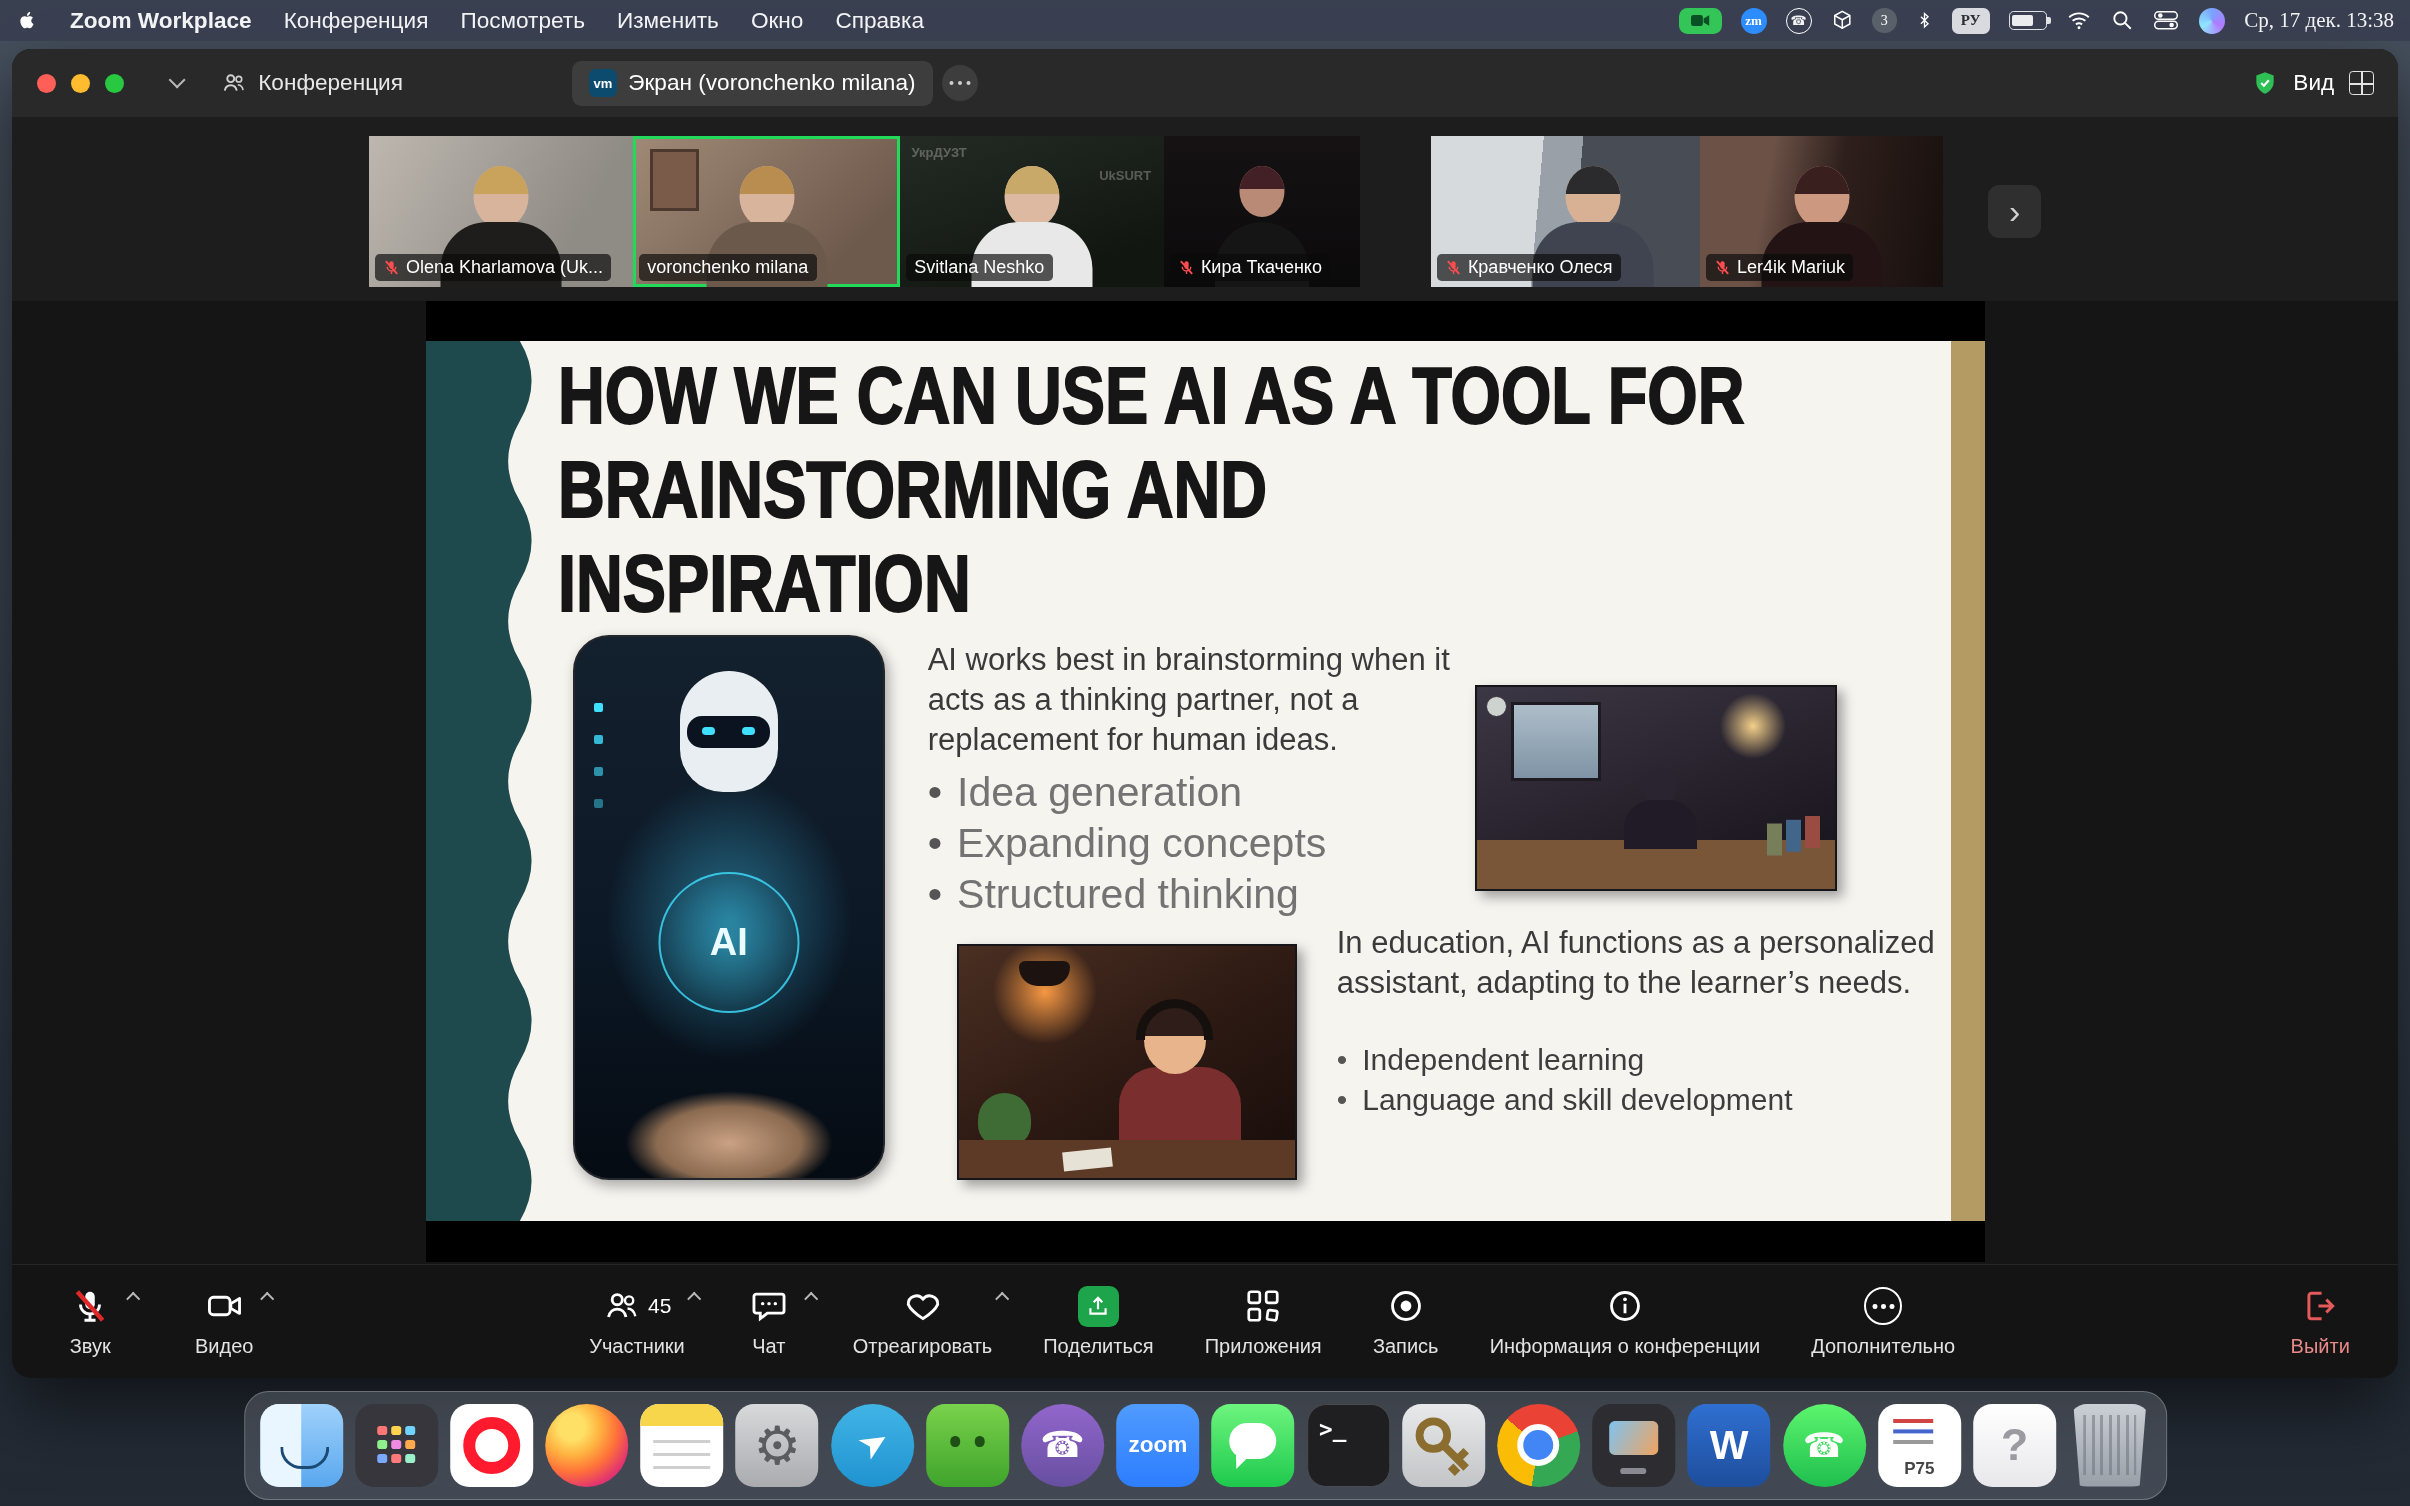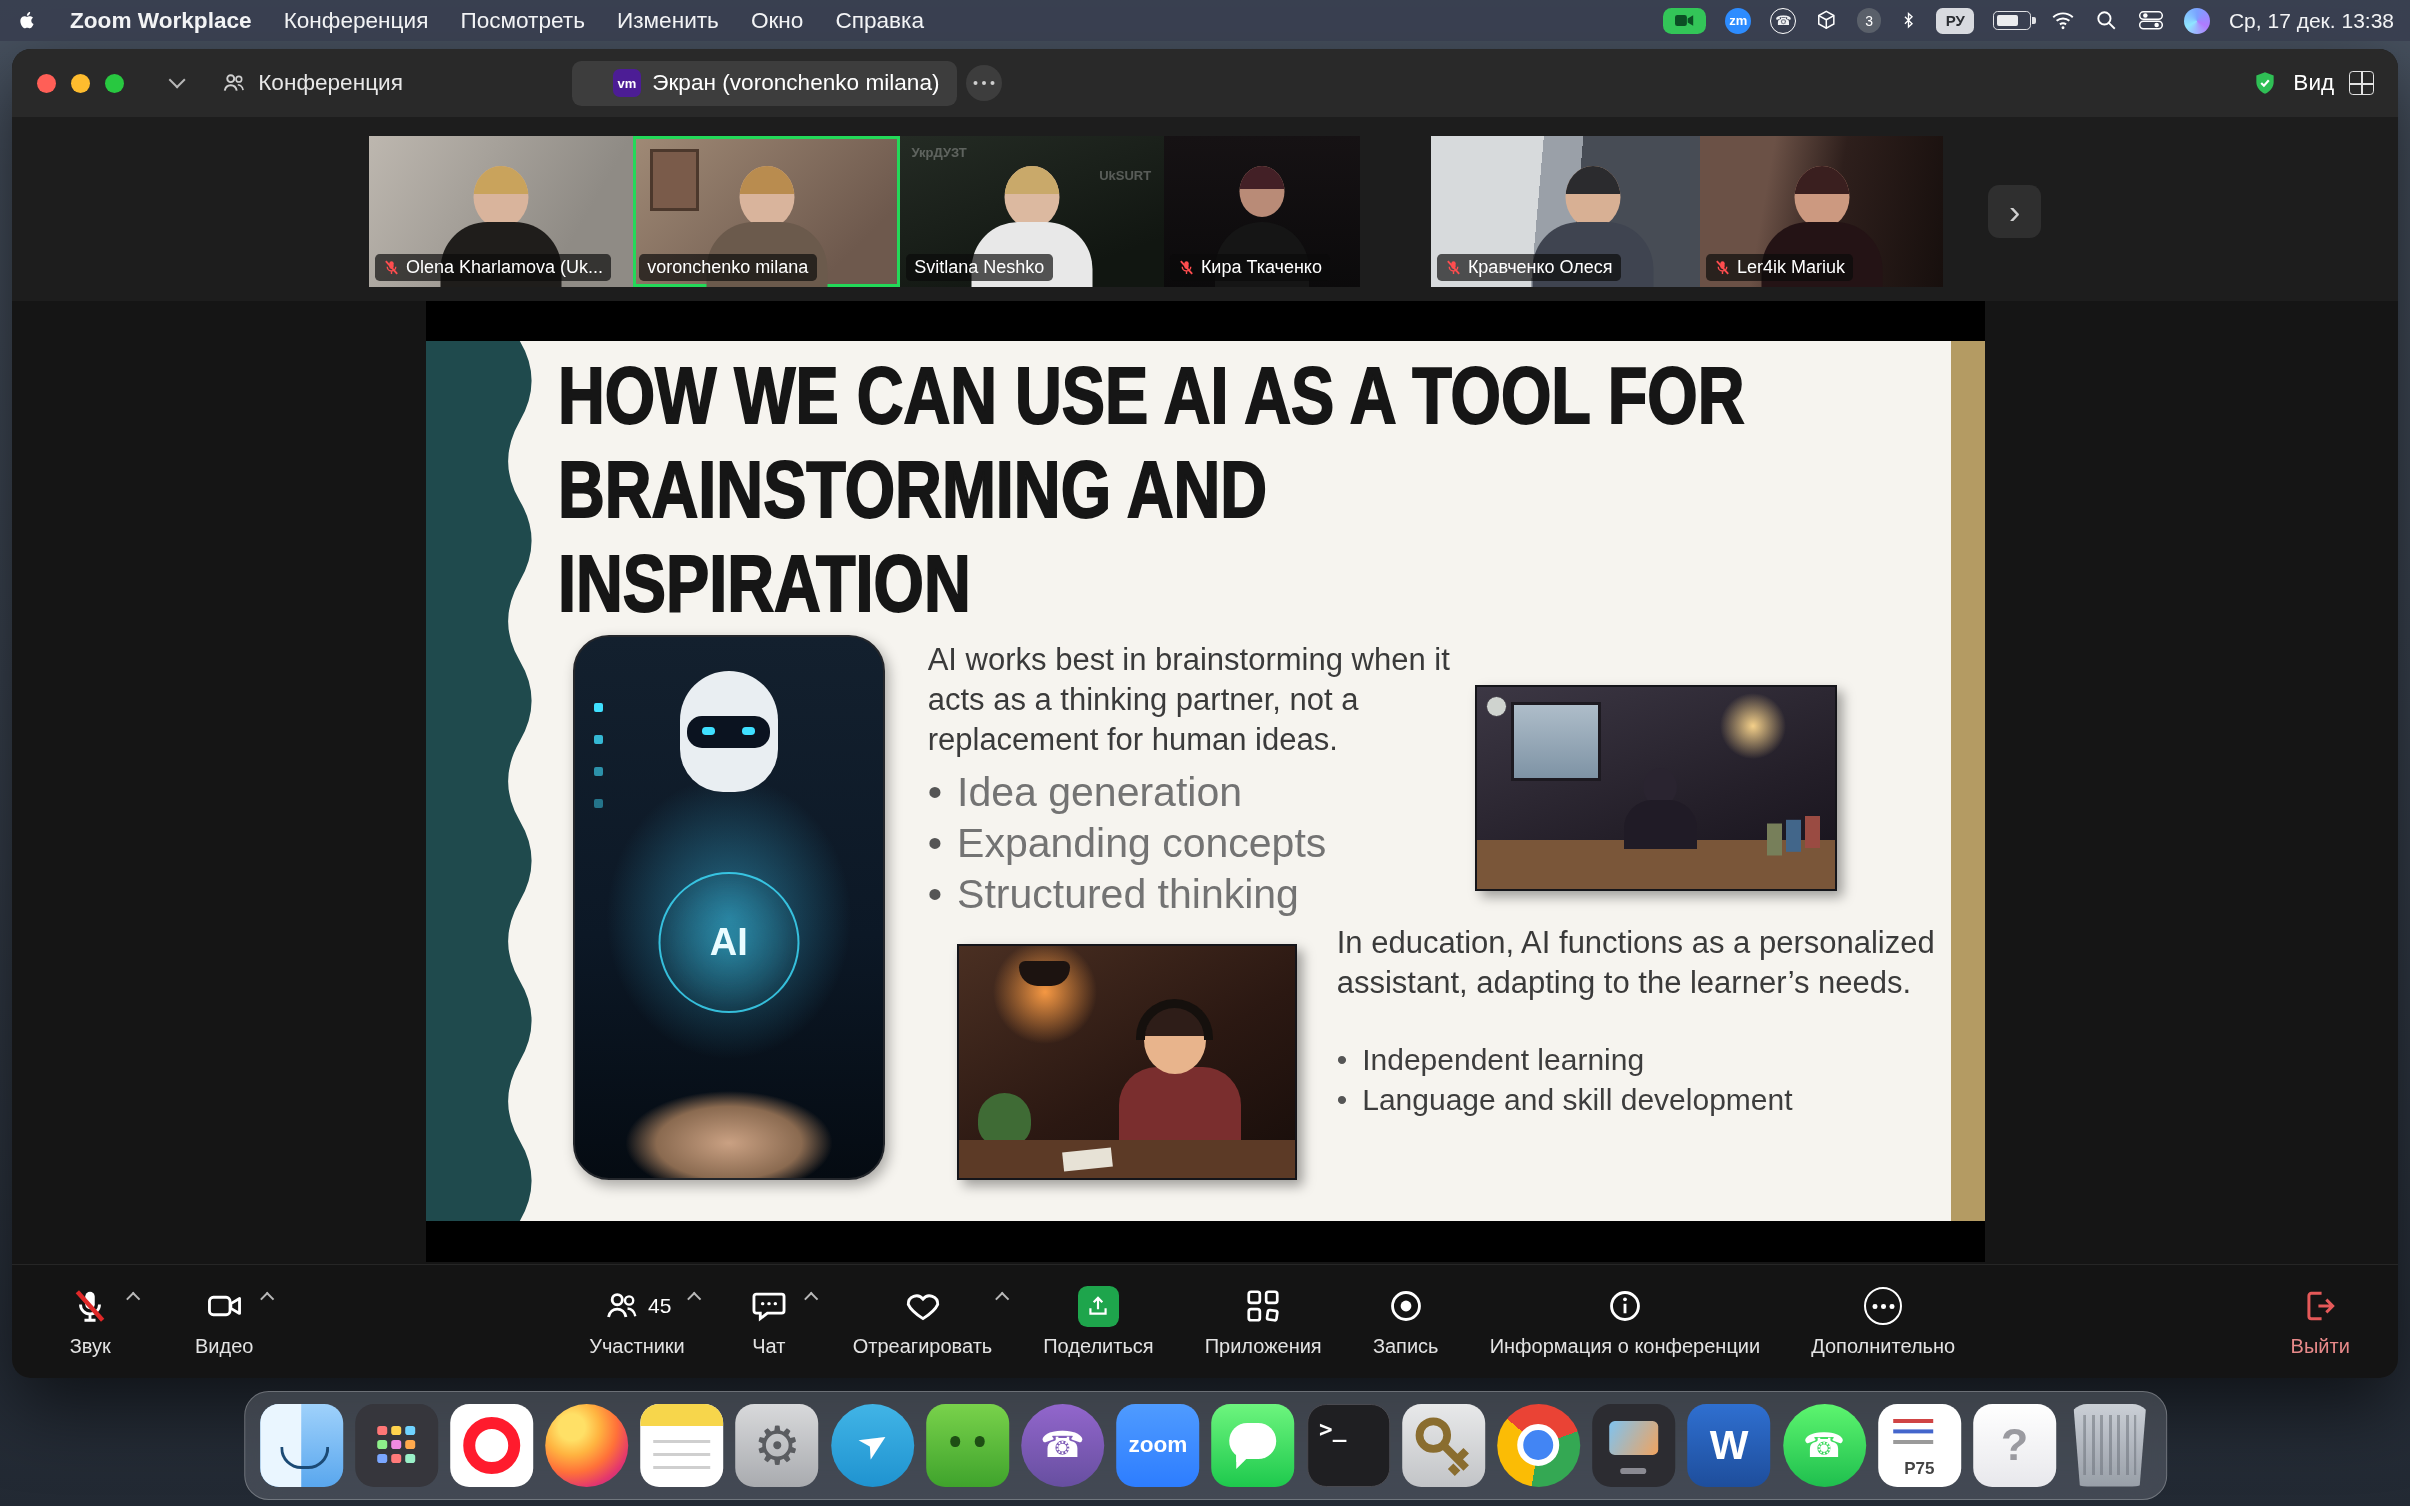--- a/index.html
+++ b/index.html
@@ -10,21 +10,21 @@
     position:relative; color:#fff;
   }
 
   
   .menubar{position:absolute;top:0;left:0;right:0;height:41px;
     background:rgba(56,62,78,.88);display:flex;align-items:center;
     padding:0 17px;font-size:22.6px;color:#f2f3f5;z-index:50;}
   .mb-left{display:flex;align-items:center;gap:32px;}
   .mb-app{font-weight:700;}
   .mb-item{font-weight:400;}
-  .mb-right{margin-left:auto;display:flex;align-items:center;gap:19px;}
+  .mb-right{margin-left:auto;display:flex;align-items:center;gap:19px;font-family:Liberation Serif, serif;}
   .pill-cam{width:43px;height:26px;border-radius:8.5px;background:#33c558;
     display:flex;align-items:center;justify-content:center;}
   .badge-zm{width:26px;height:26px;border-radius:50%;background:#2d8cff;color:#fff;
     font-size:13px;font-weight:700;display:flex;align-items:center;justify-content:center;}
   .mb-phone{width:26px;height:26px;border-radius:50%;border:1.9px solid #fff;
     display:flex;align-items:center;justify-content:center;font-size:13px;}
   .badge-3{width:24.5px;height:24.5px;border-radius:50%;background:rgba(92,98,108,.95);
     color:#fff;font-size:14px;display:flex;align-items:center;justify-content:center;}
   .lang{height:26px;min-width:38px;border-radius:6.6px;background:#d8dadf;color:#2b2e33;
     font-size:15px;font-weight:700;display:flex;align-items:center;justify-content:center;padding:0 5.6px;}
@@ -42,22 +42,22 @@
     background:#1d1d1d;border-radius:19px;box-shadow:0 28px 75px rgba(0,0,0,.6);overflow:hidden;z-index:10;}
   .titlebar{height:68px;background:#292929;display:flex;align-items:center;padding:0 24.5px;position:relative;}
   .tl{width:19px;height:19px;border-radius:50%;margin-right:15px;}
   .tl.red{background:#ff5f57;} .tl.yel{background:#febc2e;} .tl.grn{background:#28c840;}
   .cdown{width:12.2px;height:12.2px;border-right:2.4px solid #b8b8b8;border-bottom:2.4px solid #b8b8b8;
     transform:rotate(45deg);margin:0 38px 5.6px 32px;}
   .tab{display:flex;align-items:center;gap:11.3px;color:#e8e8e8;font-size:22.6px;}
   .tab.inactive{margin-right:169px;}
   .tab-active{display:flex;align-items:center;gap:11.3px;background:#3d3d3d;border-radius:9.4px;
     padding:8.5px 17px;color:#fff;font-size:22.6px;}
-  .vmbadge{width:28px;height:28px;border-radius:6.6px;background:#4c1d95;color:#fff;
-    font-size:13px;font-weight:700;display:flex;align-items:center;justify-content:center;margin-left:24px;}
+  .vmbadge{width:28px;height:28px;border-radius:6.6px;background:#0c4a6e;color:#fff;
+    font-size:13px;font-weight:700;display:flex;align-items:center;justify-content:center;}
   .tab-more{width:36px;height:36px;border-radius:50%;background:#3d3d3d;margin-left:9.4px;
     display:flex;align-items:center;justify-content:center;}
   .dots3{width:4.7px;height:4.7px;border-radius:50%;background:#cfcfcf;
     box-shadow:8.5px 0 0 #cfcfcf,-8.5px 0 0 #cfcfcf;}
   .tb-right{margin-left:auto;display:flex;align-items:center;gap:15px;font-size:22.6px;color:#fff;}
   .grid-ic{width:24.5px;height:24.5px;border:1.9px solid #e3e3e3;border-radius:3.8px;position:relative;}
   .grid-ic::before{content:"";position:absolute;left:50%;top:0;bottom:0;width:1.9px;background:#e3e3e3;}
   .grid-ic::after{content:"";position:absolute;top:50%;left:0;right:0;height:1.9px;background:#e3e3e3;}
 
   

